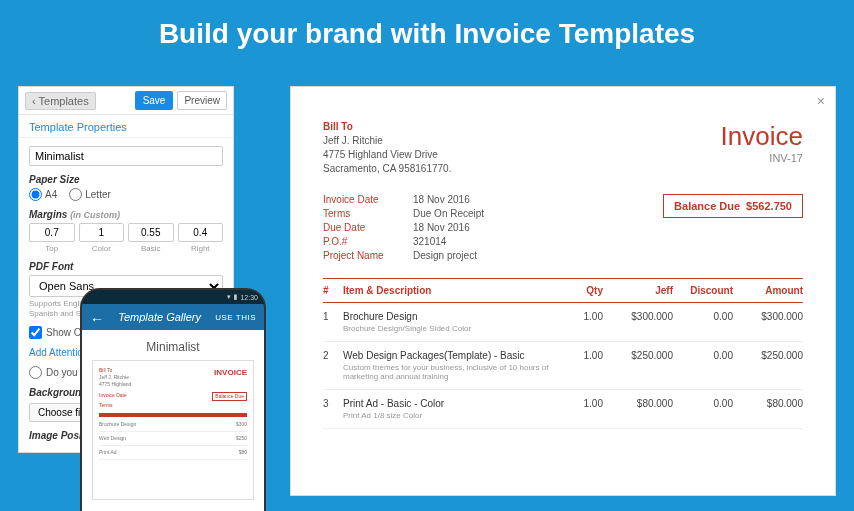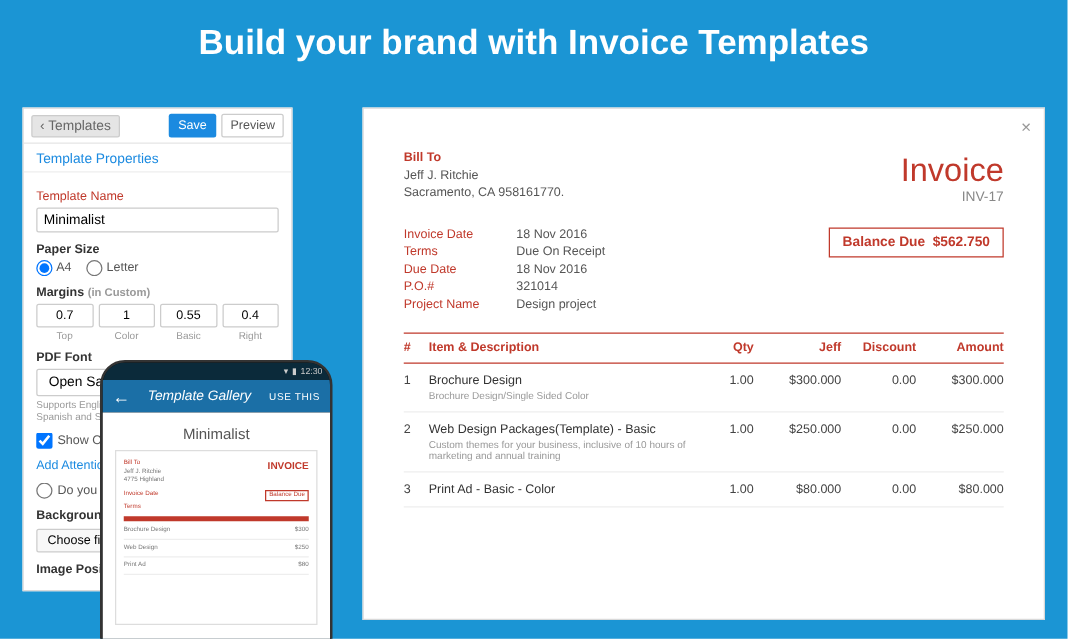--- a/index.html
+++ b/index.html
@@ -9,21 +9,21 @@
   
   .settings { left:18px; top:86px; width:216px; height:auto; padding:0; font-size:11px; color:#555; }
   .settings-top { display:flex; align-items:center; justify-content:space-between; padding:4px 6px; border-bottom:1px solid #e5e5e5; }
   .back-btn { font-size:11px; color:#666; cursor:pointer; padding:2px 6px; border:1px solid #ccc; border-radius:2px; background:#e5e5e5; }
   .top-actions { display:flex; gap:4px; }
   .btn-save { background:#1b8ae0; color:#fff; border:none; padding:3px 8px; font-size:10px; border-radius:2px; cursor:pointer; }
   .btn-preview { background:#fff; color:#555; border:1px solid #ccc; padding:3px 6px; font-size:10px; border-radius:2px; cursor:pointer; }
   .sec-title { color:#1b8ae0; font-size:11px; padding:6px 10px 4px; border-bottom:1px solid #eee; }
   .form-body { padding:8px 10px; }
   .lbl { color:#c0392b; font-size:10px; display:block; margin-bottom:3px; margin-top:6px; }
-  .lbl-dark { color:#333; font-weight:600; font-size:10px; display:block; margin-top:8px; margin-bottom:3px; }
+  .lbl-dark { color:#333; font-weight:600; font-size:10px; display:block; margin-top:8px; margin-bottom:3px;font-style:italic; }
   .hint { color:#999; font-size:9px; }
   .txt { width:100%; border:1px solid #ccc; padding:3px 5px; font-size:11px; border-radius:2px; }
   .radio-row { display:flex; gap:12px; margin-top:2px; align-items:center; }
   .radio-row label { font-size:10px; display:flex; align-items:center; gap:3px; }
   .margins { display:flex; gap:4px; margin-top:2px; }
   .margins .mcell { flex:1; text-align:center; }
   .margins input { width:100%; text-align:center; border:1px solid #ccc; padding:3px 2px; font-size:10px; border-radius:2px; }
   .margins .mlabel { font-size:8px; color:#999; margin-top:2px; }
   .sel { width:100%; border:1px solid #ccc; padding:3px 5px; font-size:11px; border-radius:2px; background:#fff; }
   .desc { font-size:8px; color:#999; line-height:1.2; margin-top:2px; }
@@ -83,21 +83,20 @@
 <div class="panel settings">
   <div class="settings-top">
     <span class="back-btn">‹ <span>Templates</span></span>
     <div class="top-actions">
       <button class="btn-save">Save</button>
       <button class="btn-preview">Preview</button>
     </div>
   </div>
   <div class="sec-title">Template Properties</div>
   <div class="form-body">
-    <span class="lbl">Template Name</span>
     <input class="txt" value="Minimalist" style="">
 
     <span class="lbl-dark">Paper Size</span>
     <div class="radio-row">
       <label>
           <input type="radio" checked="" style=""> 
           <span>A4</span>
         </label>
       <label>
           <input type="radio" style=""> 
@@ -136,20 +135,21 @@
   </div>
 </div>
 
 <div class="panel invoice">
   <span class="inv-close">×</span>
   <div class="inv-body">
     <div class="inv-head">
       <div class="billto">
         <h6>Bill To</h6>
         <div>Jeff J. Ritchie</div>
+        <div>4775 Highland View Drive</div>
         <div>Sacramento, CA 958161770.</div>
       </div>
       <div class="inv-title">
         <div class="ttl">Invoice</div>
         <div class="num">INV-17</div>
       </div>
     </div>
 
     <div class="inv-meta">
       <div class="meta-left" id="meta-rows">
@@ -208,20 +208,21 @@
           </div>
           <div class="c-qty">1.00</div>
           <div class="c-rate">$250.000</div>
           <div class="c-disc">0.00</div>
           <div class="c-amt">$250.000</div>
         </div>
         <div class="tbl-row">
           <div class="c-num">3</div>
           <div class="c-desc">
             <div>Print Ad - Basic - Color</div>
+            <div class="sub">Print Ad 1/8 size Color</div>
           </div>
           <div class="c-qty">1.00</div>
           <div class="c-rate">$80.000</div>
           <div class="c-disc">0.00</div>
           <div class="c-amt">$80.000</div>
         </div>
       </div>
   </div>
 </div>
 

